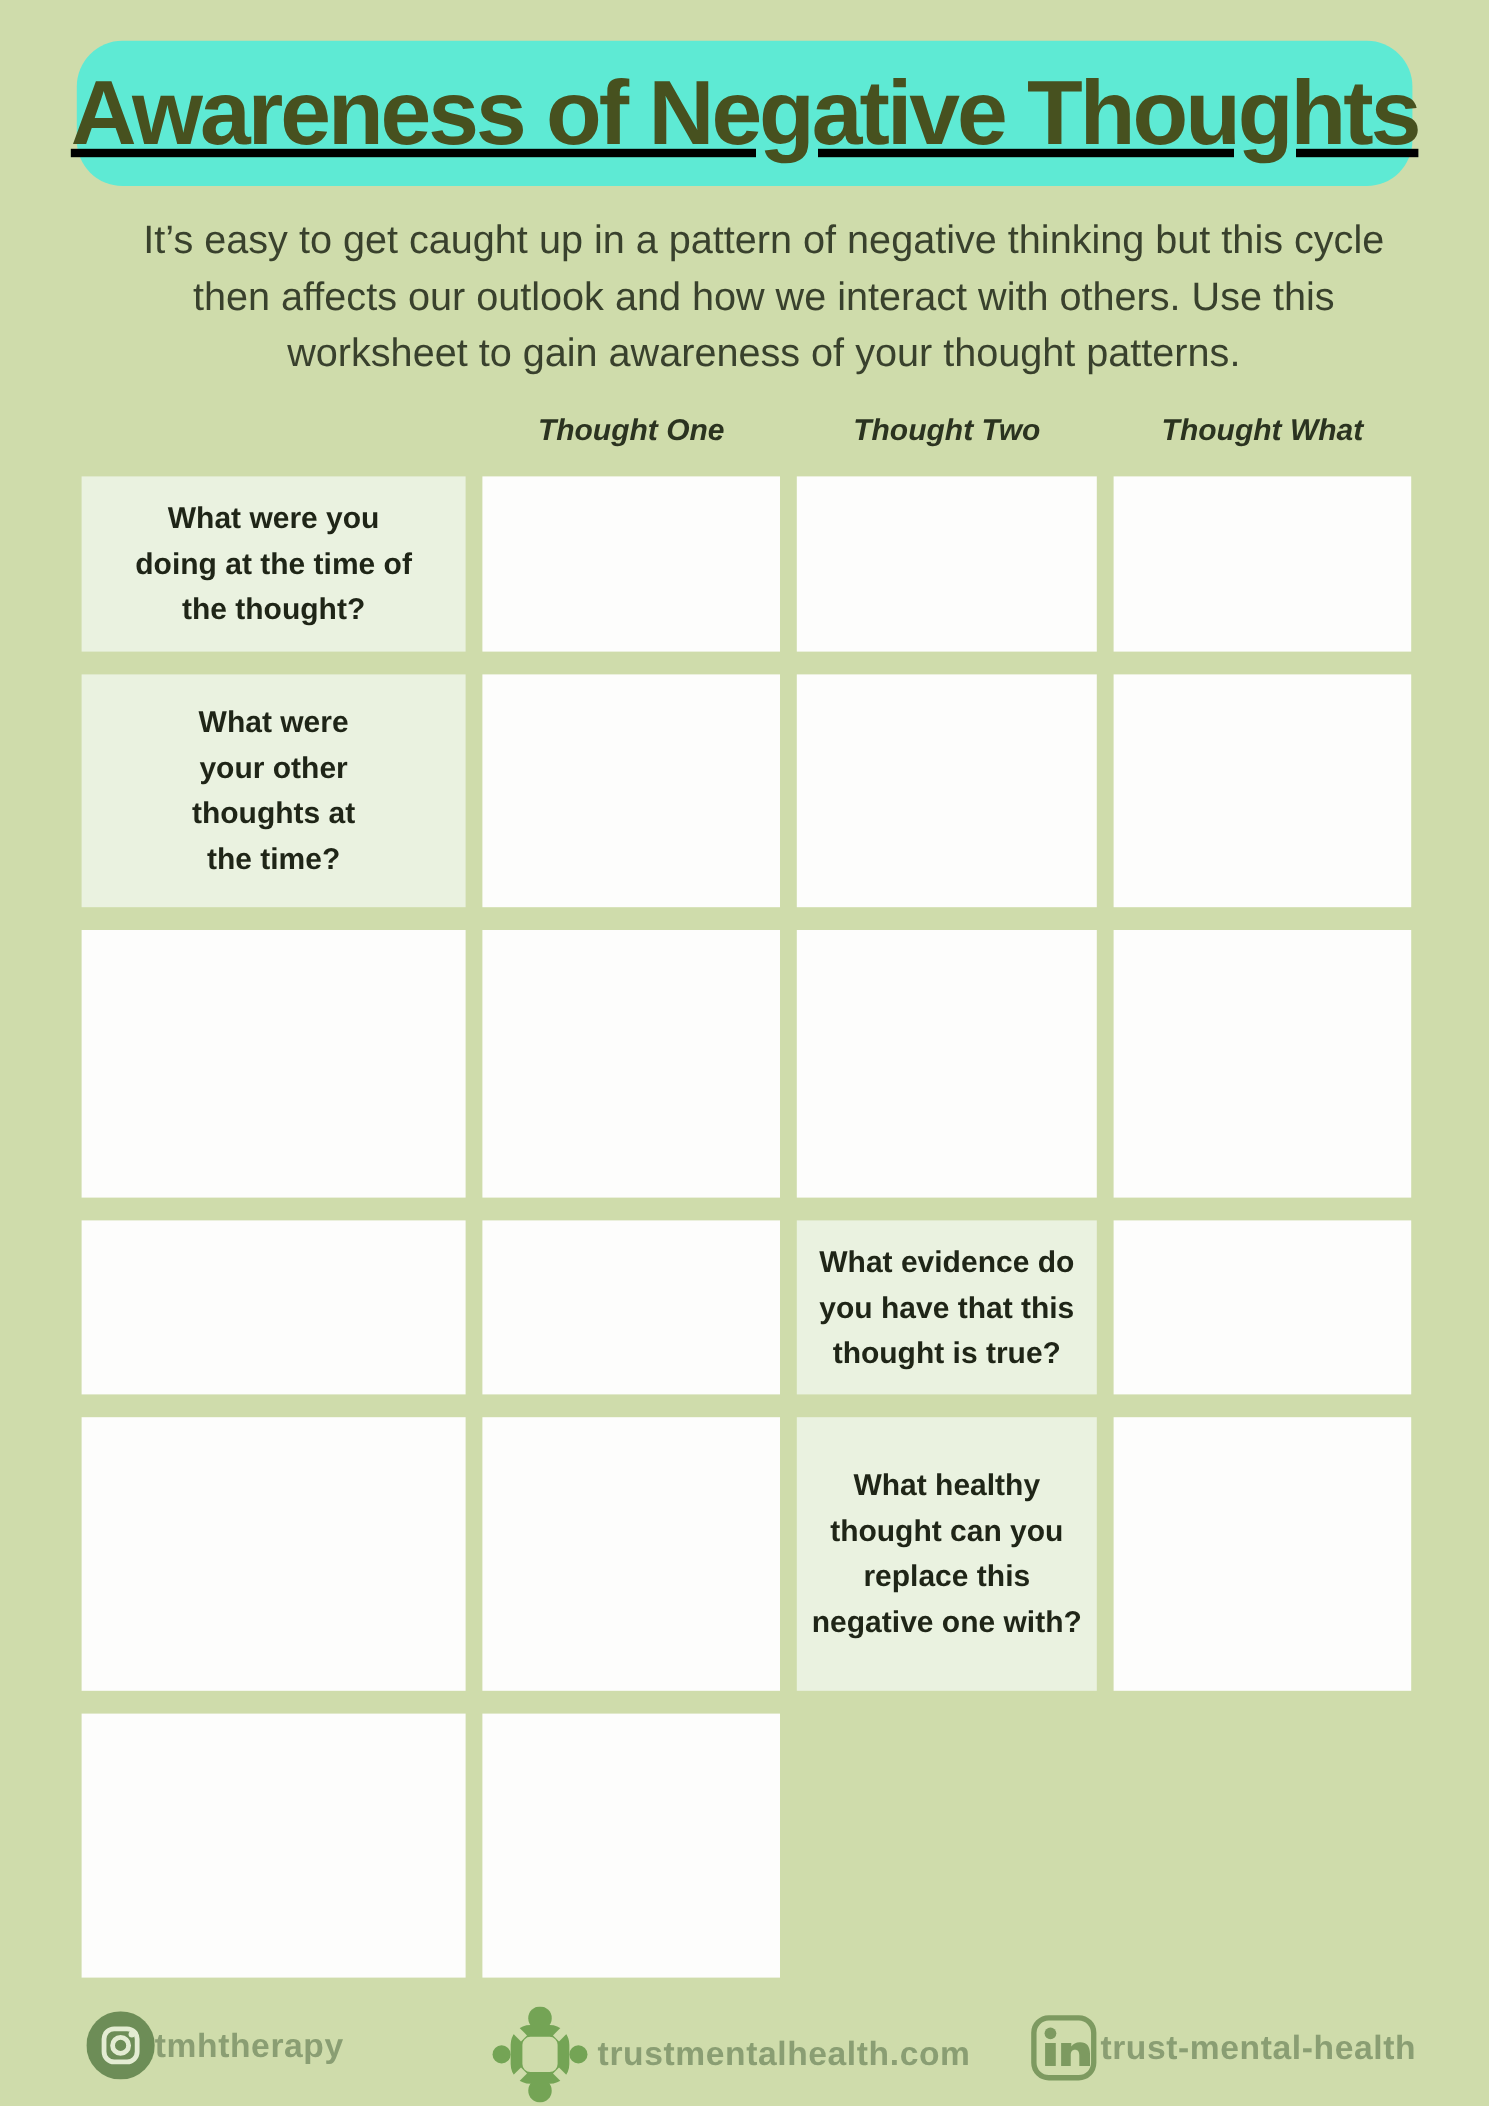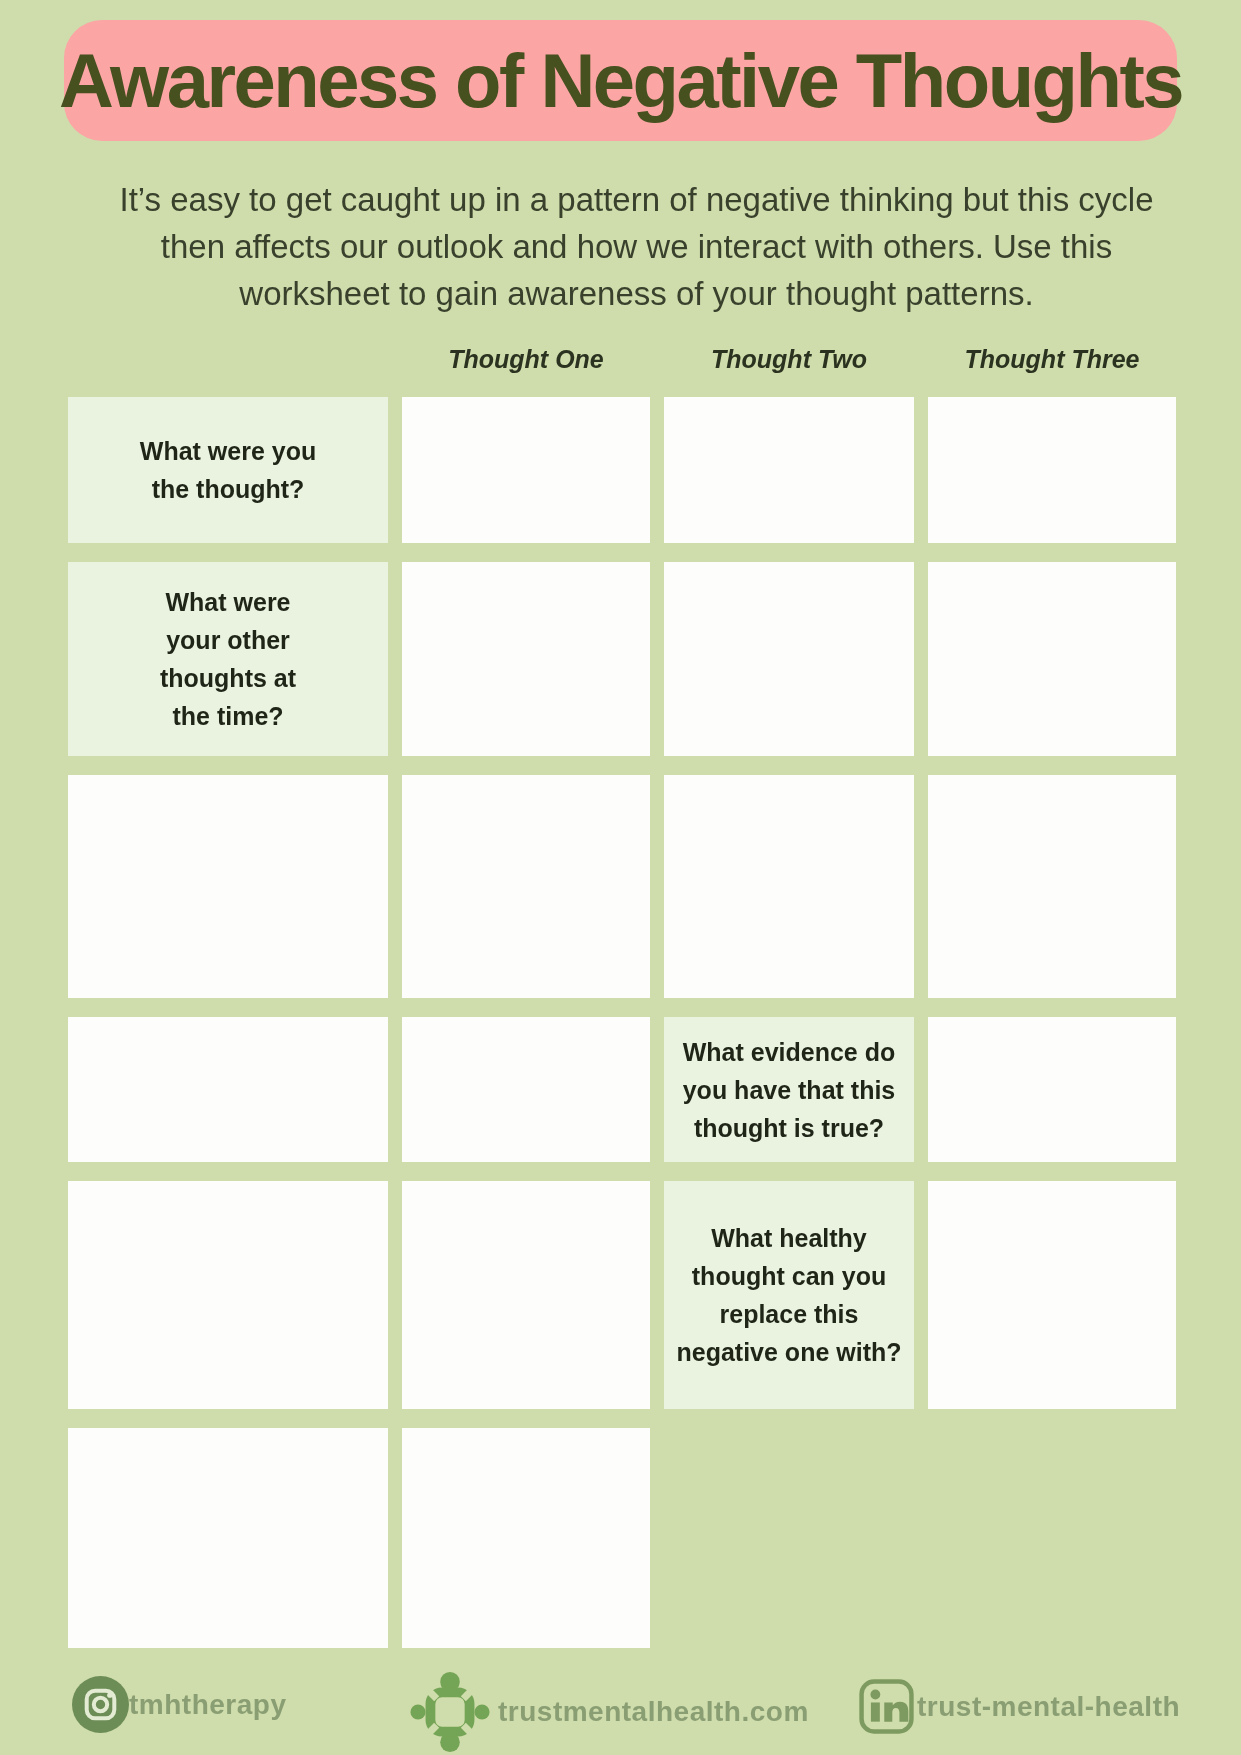--- a/index.html
+++ b/index.html
@@ -6,25 +6,25 @@
   html, body { width: 1241px; height: 1755px; }
   body {
     position: relative;
     background: #cfdcab;
     font-family: "Liberation Sans", "DejaVu Sans", sans-serif;
     overflow: hidden;
   }
 
   .banner {
     position: absolute;
-    left: 64px; top: 20px;
+    left: 64px; top: 34px;
     width: 1113px; height: 121px;
-    background: #fca5a5;
+    background: #5eead4;
     border-radius: 38px;
-    display: flex; align-items: center; justify-content: center;
+    display: flex; align-items: center; justify-content: center; text-decoration: underline;
   }
   .banner h1 {
     font-size: 76px;
     font-weight: bold;
     letter-spacing: -2.5px;
     color: #47511f;
     white-space: nowrap;
   }
 
   .intro {
@@ -91,24 +91,25 @@
 <div class="intro">
   <div>It’s easy to get caught up in a pattern of negative thinking but this cycle</div>
   <div>then affects our outlook and how we interact with others. Use this</div>
   <div>worksheet to gain awareness of your thought patterns.</div>
 </div>
 
 <div class="grid">
   <div></div>
   <div class="colhead">Thought One</div>
   <div class="colhead">Thought Two</div>
-  <div class="colhead">Thought Three</div>
+  <div class="colhead">Thought What</div>
 
   <div class="qcell">
     <div>What were you</div>
+    <div>doing at the time of</div>
     <div>the thought?</div>
   </div>
   <div class="acell"></div>
   <div class="acell"></div>
   <div class="acell"></div>
 
   <div class="qcell">
     <div>What were</div>
     <div>your other</div>
     <div>thoughts at</div>

